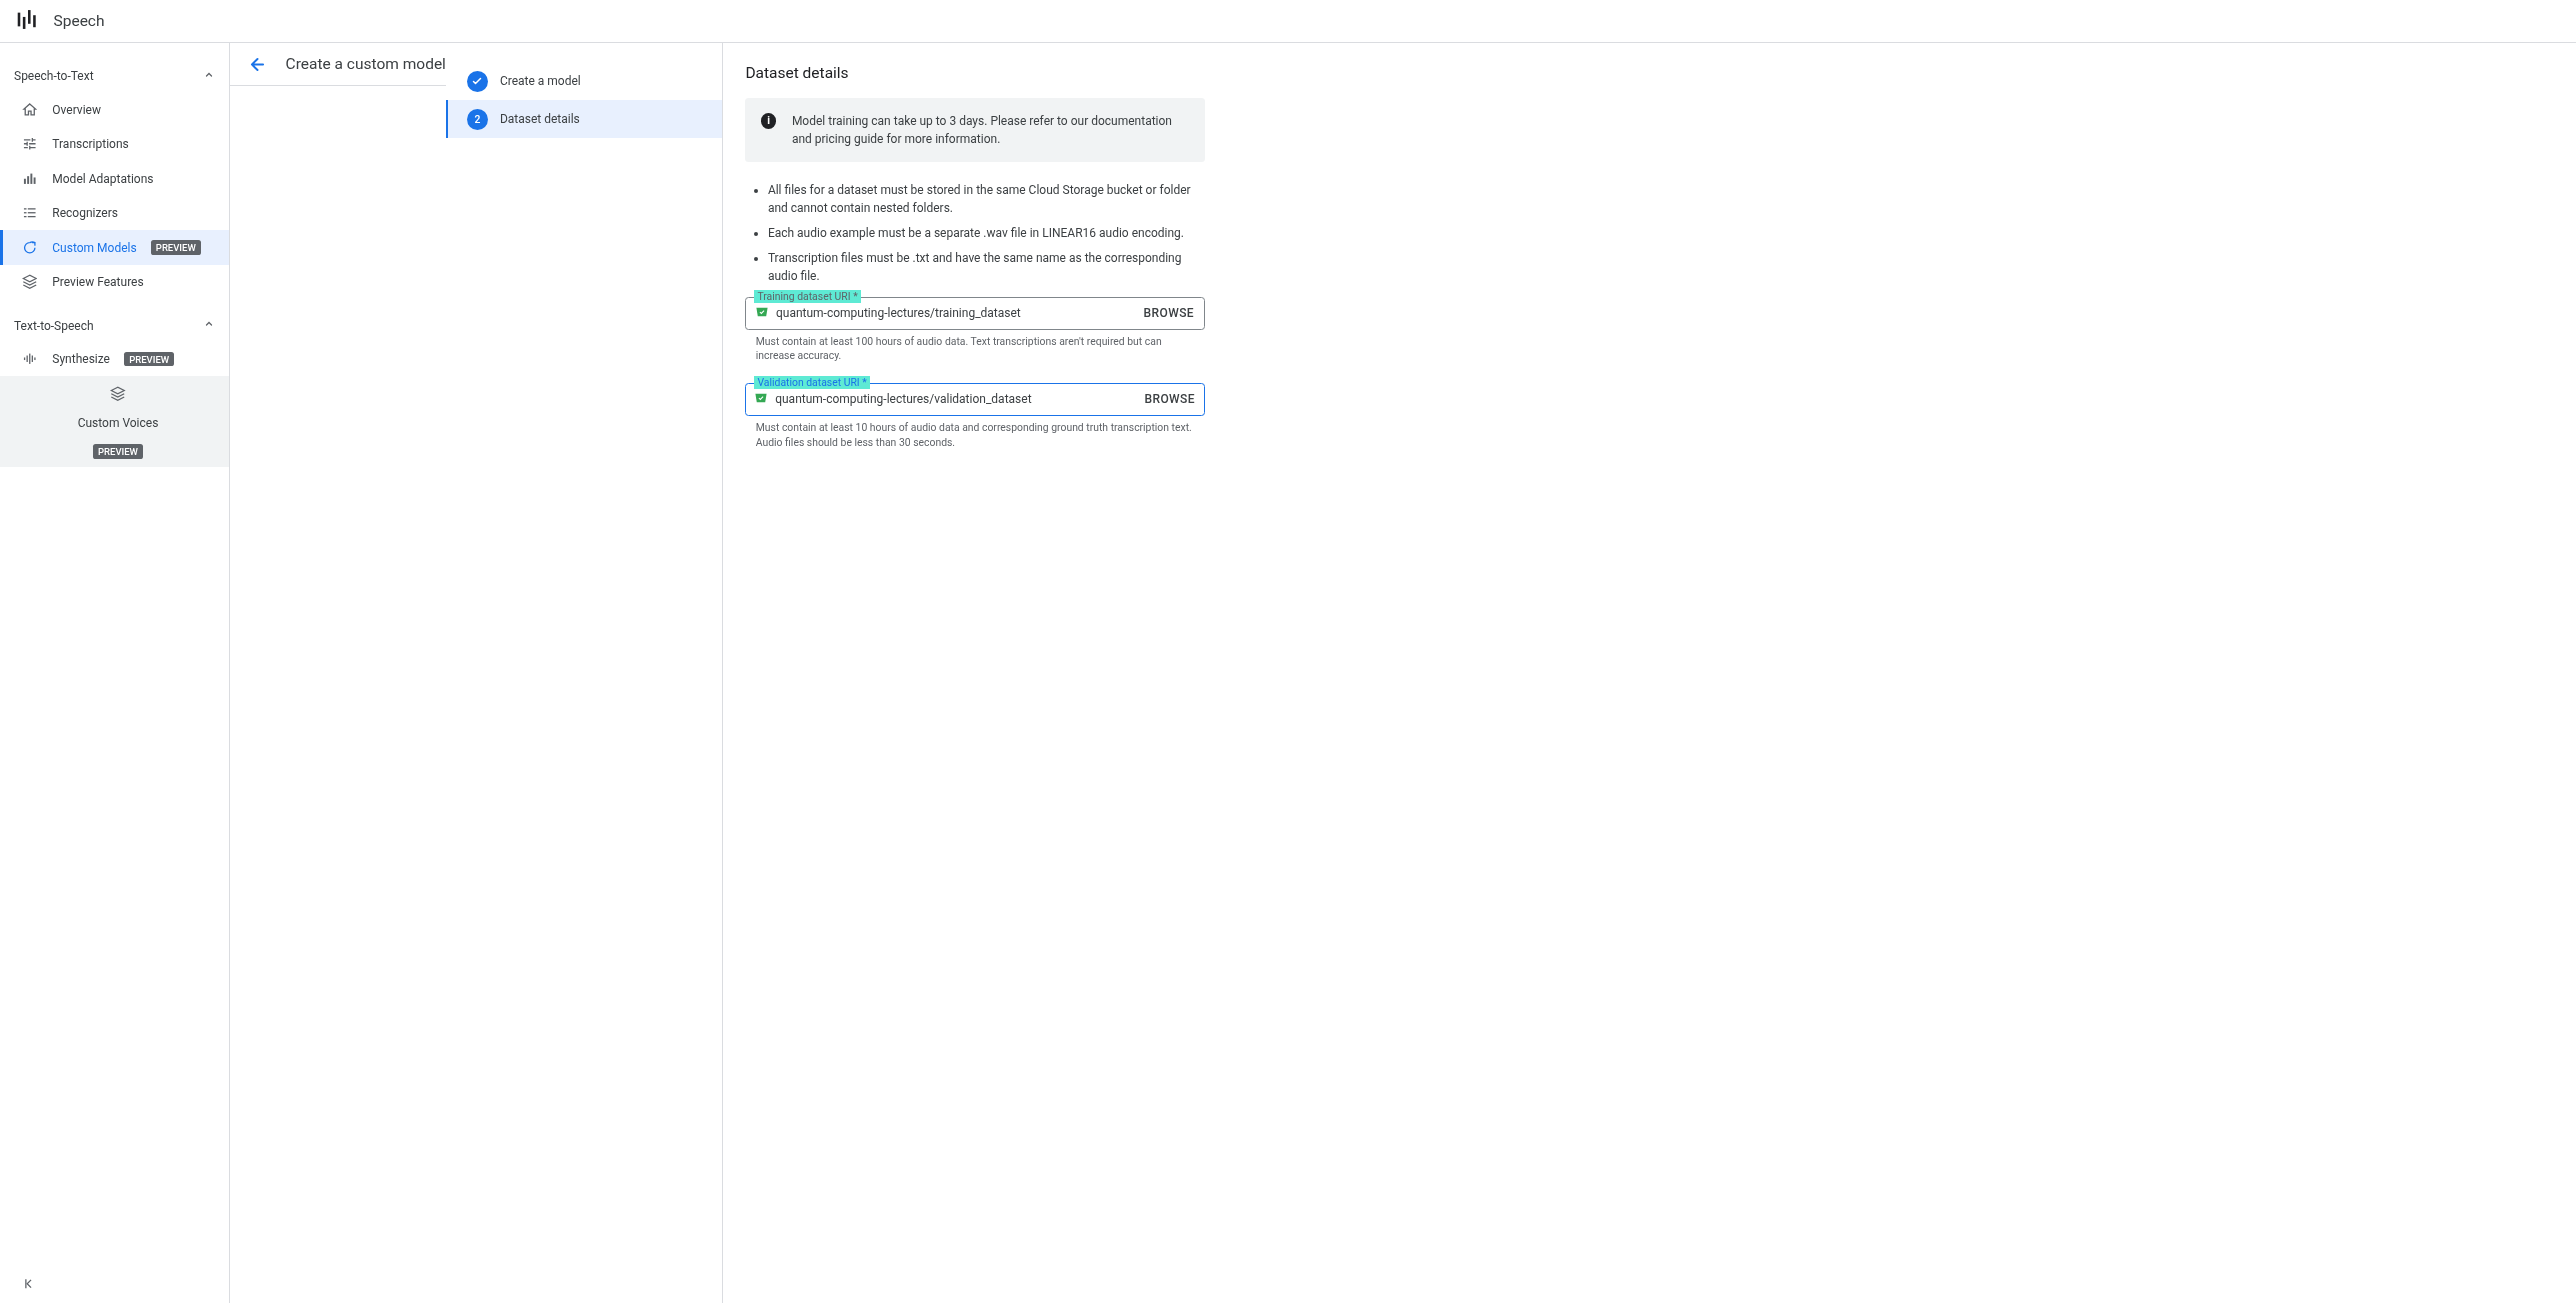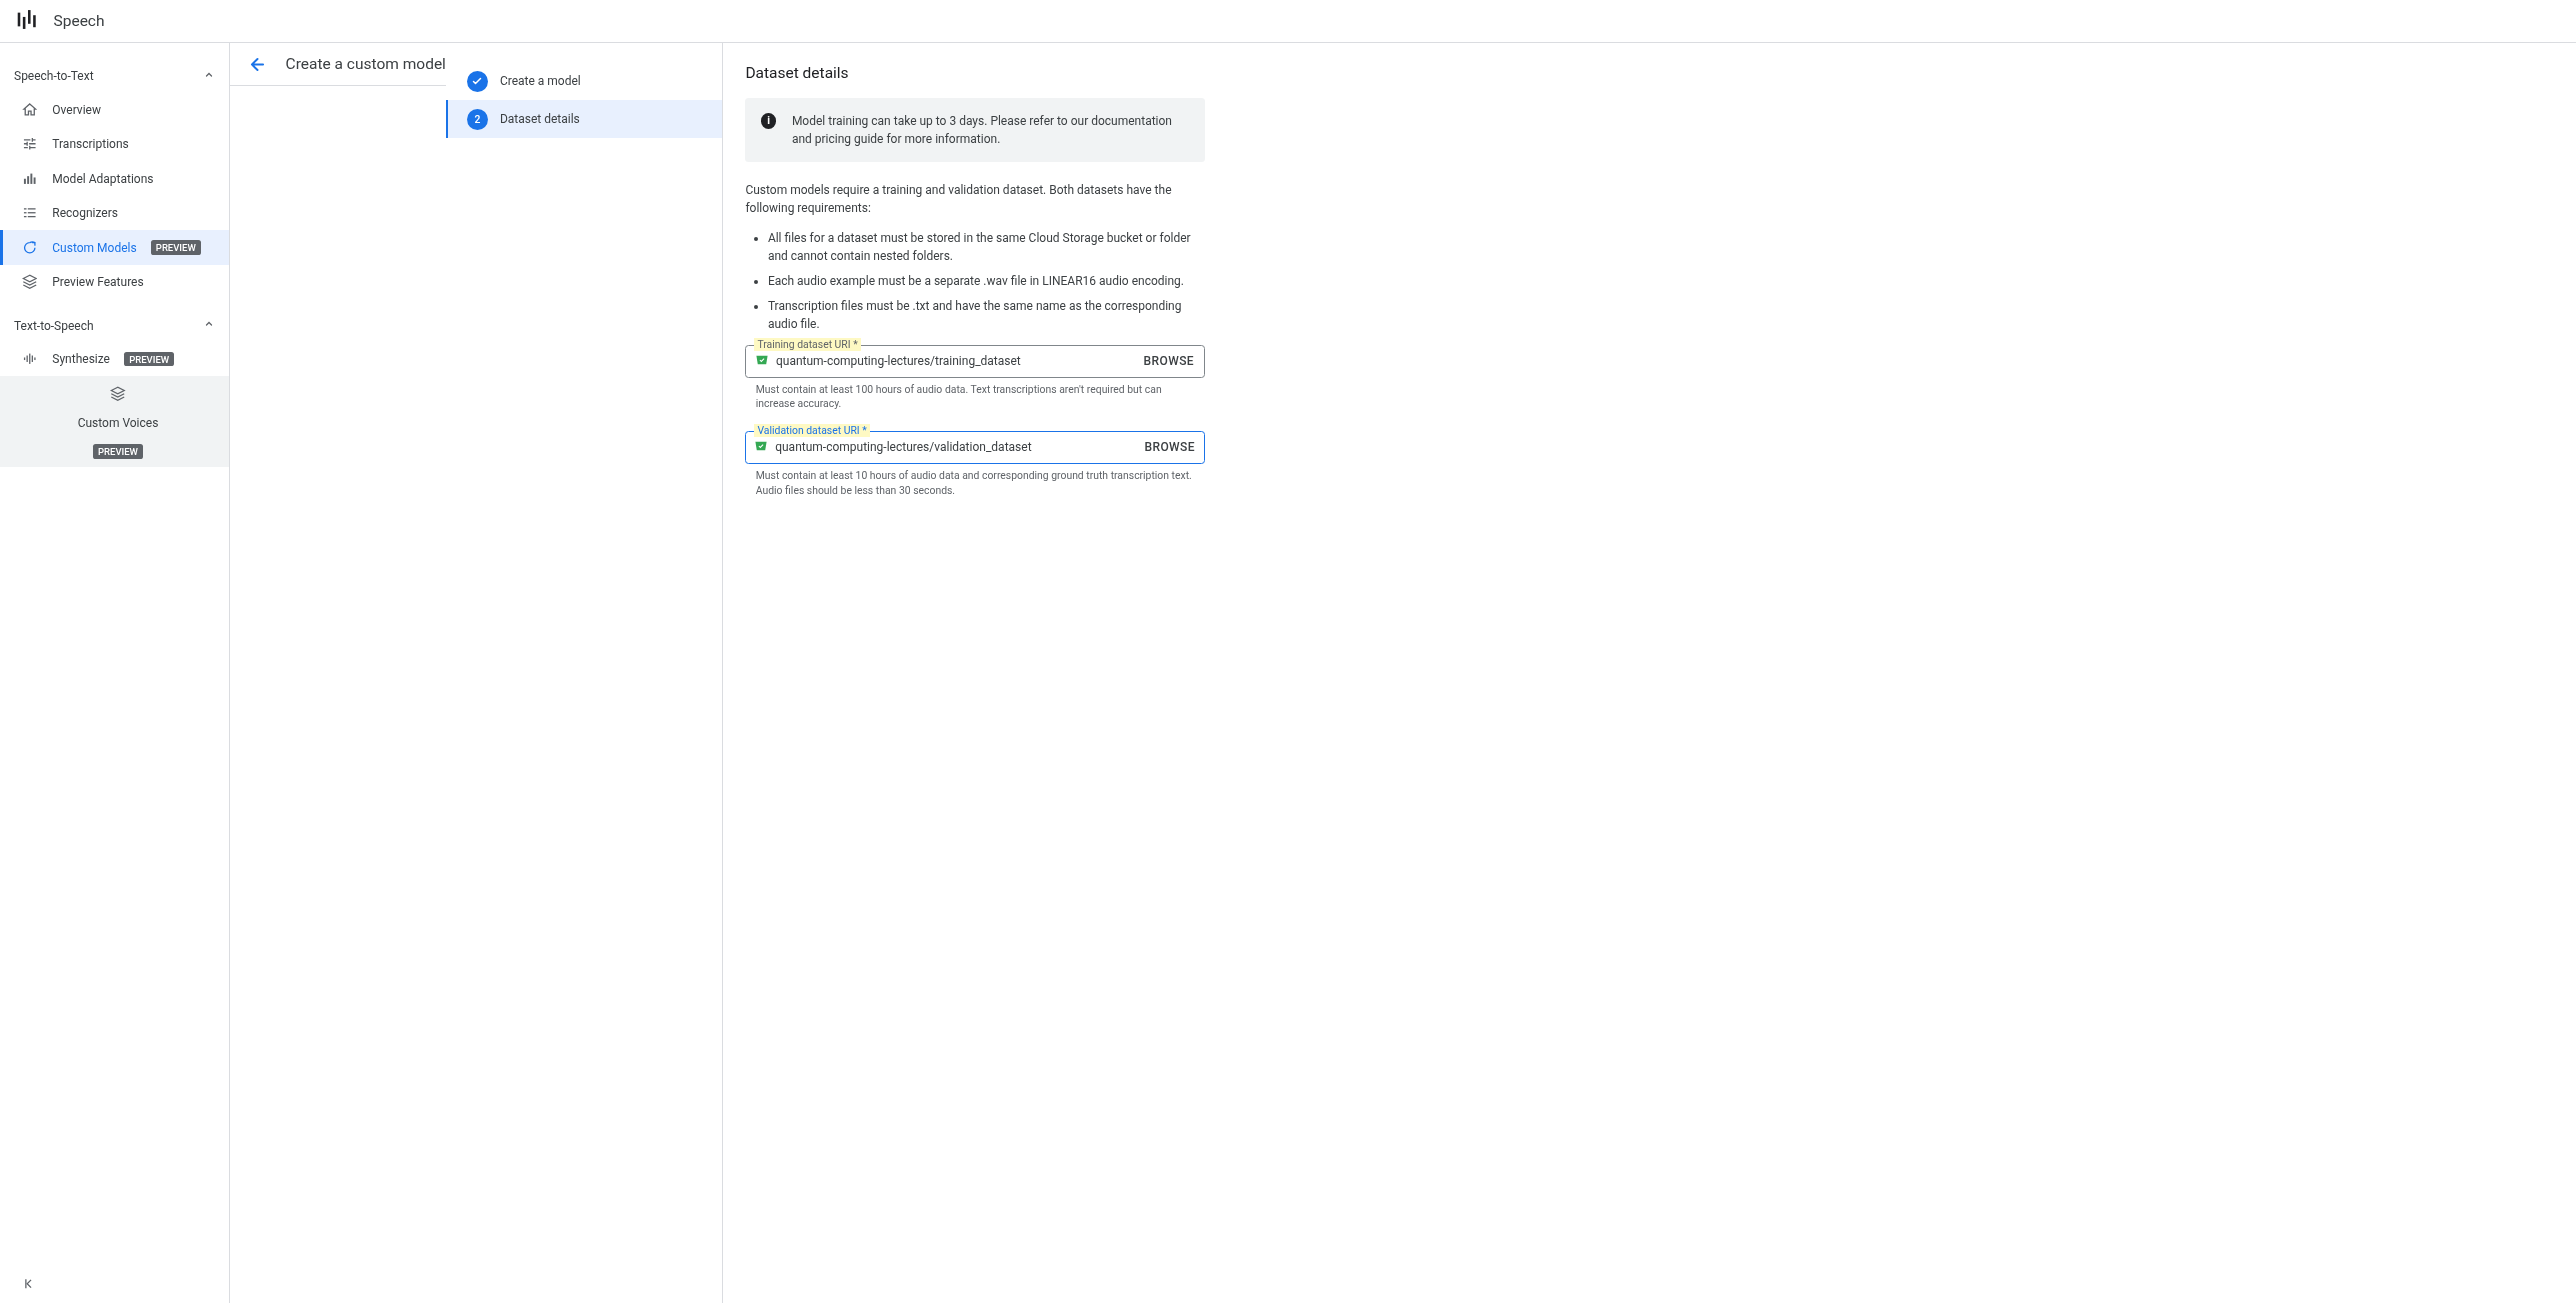--- a/index.html
+++ b/index.html
@@ -293,21 +293,21 @@
 
     .input-group {
       position: relative;
       margin-bottom: 5.2px;
     }
 
     .input-label {
       position: absolute;
       top: -7px;
       left: 8.6px;
-      background: #fef9c3;
+      background: #5eead4;
       padding: 0 3.5px;
       font-size: 10.4px;
       color: #5f6368;
       z-index: 1;
     }
 
     .input-group.focused .input-label {
       color: #1a73e8;
     }
 
@@ -557,21 +557,20 @@
       <div class="main-panel">
         <div class="form-scroll">
           <div class="form-inner">
             <h2 class="section-title">Dataset details</h2>
 
             <div class="info-box">
               <span class="info-icon">i</span>
               <span class="info-text">Model training can take up to 3 days. Please refer to our documentation and pricing guide for more information.</span>
             </div>
 
-            <p class="description">Custom models require a training and validation dataset. Both datasets have the following requirements:</p>
 
             <ul class="req-list">
               <li>All files for a dataset must be stored in the same Cloud Storage bucket or folder and cannot contain nested folders.</li>
               <li>Each audio example must be a separate .wav file in LINEAR16 audio encoding.</li>
               <li>Transcription files must be .txt and have the same name as the corresponding audio file.</li>
             </ul>
 
             <div class="input-group">
               <span class="input-label">Training dataset URI *</span>
               <div class="input-container">

